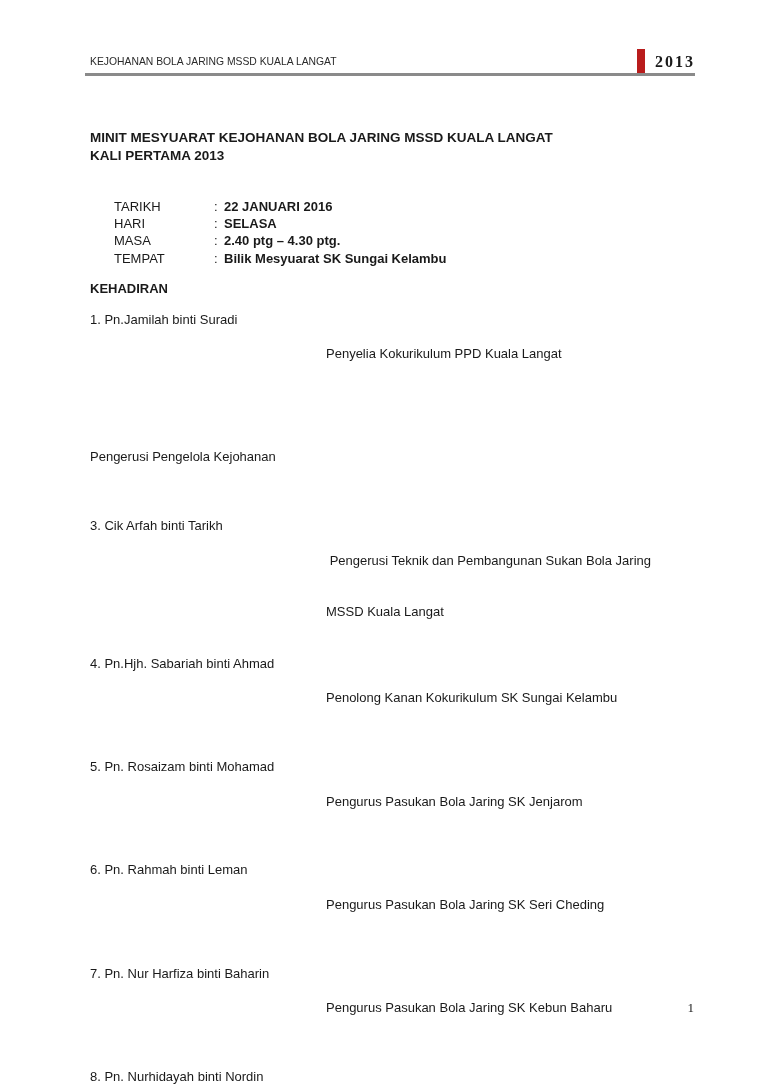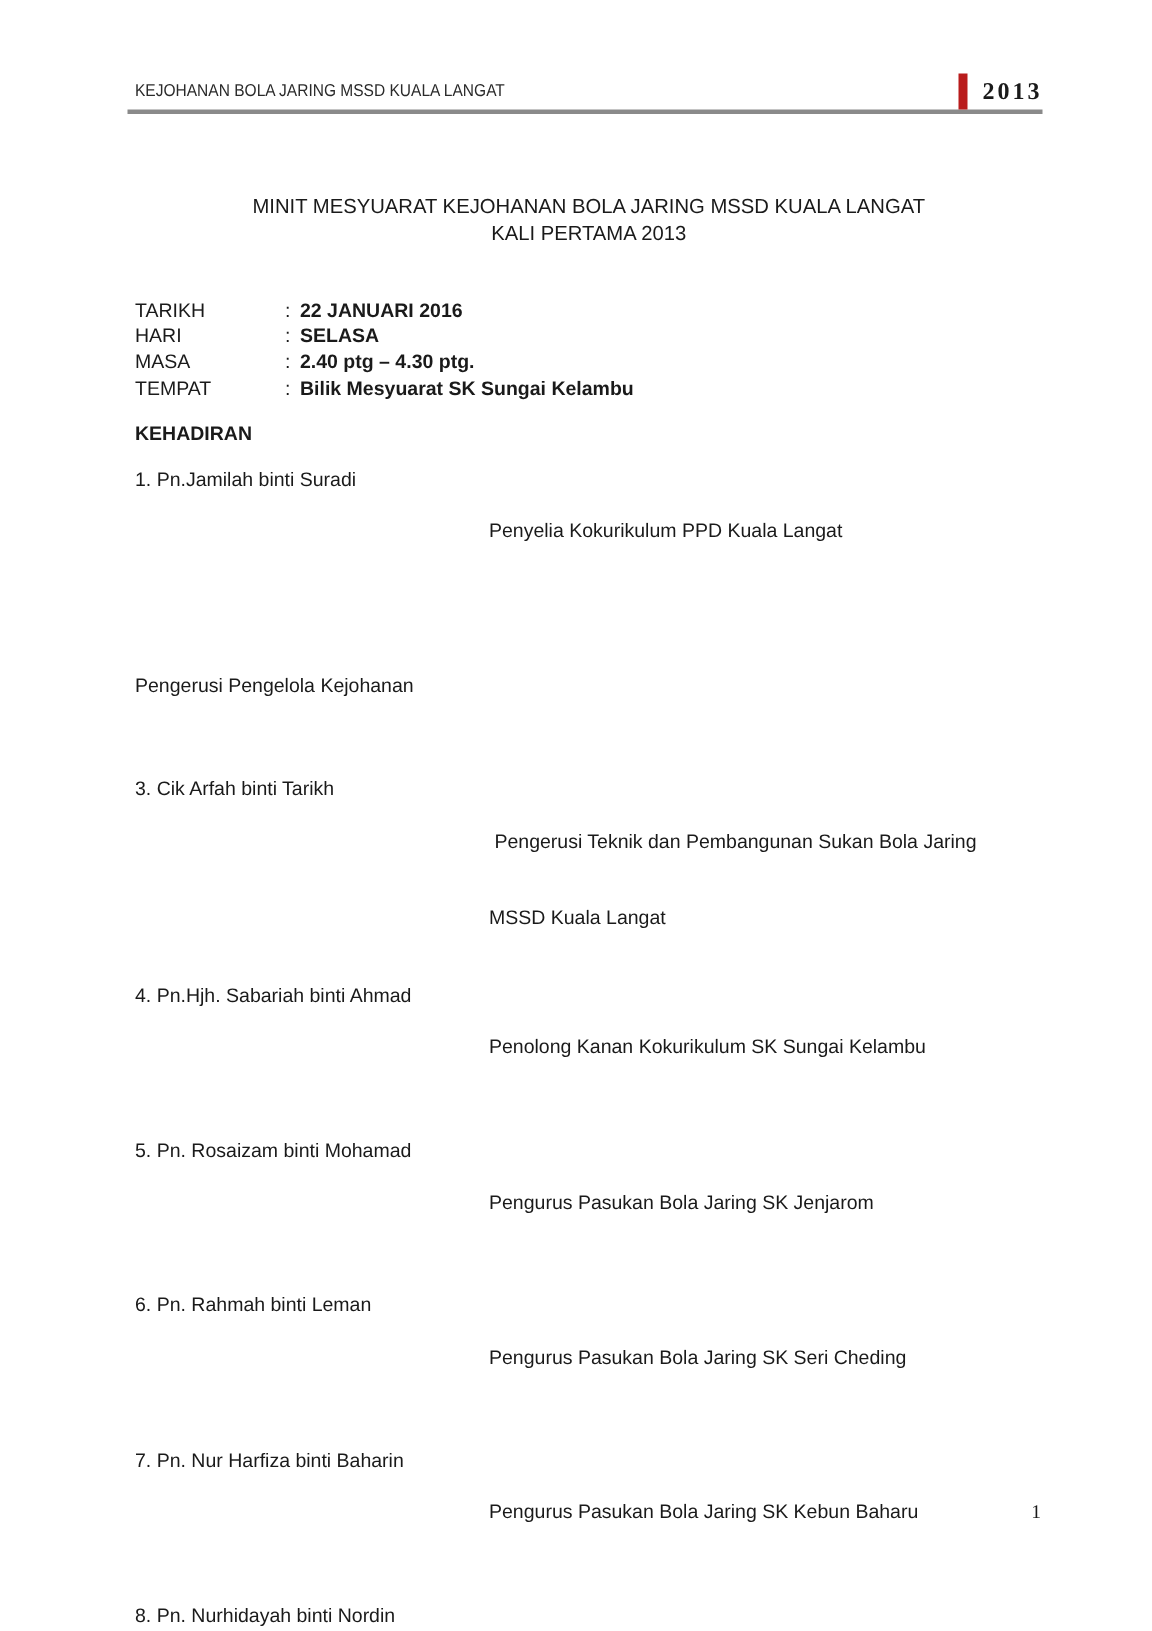--- a/index.html
+++ b/index.html
@@ -28,36 +28,36 @@
     transform: scaleX(0.9);
     transform-origin: left bottom;
     padding-bottom: 6px;
     white-space: nowrap;
   }
   .header-year {
     font-family: "Liberation Serif", serif;
     font-weight: bold;
     font-size: 16px;
     letter-spacing: 2px;
-    border-left: 6px solid #b91c1c;
+    border-left: 8px solid #b91c1c;
     padding: 4px 0 2px 10px;
   }
   .header-rule { height: 3px; background: #8a8a8a; margin-left: -5px; }
   
   .doc-title {
     margin-top: 53px;
-    text-align: center;
-    font-weight: normal;
+    text-align: left;
+    font-weight: bold;
     font-size: 13.5px;
     line-height: 18px;
   }
   
   .meta { margin-top: 33px; }
   .meta-row { display: flex; line-height: 17.2px; }
-  .meta-label { flex: 0 0 100px; }
+  .meta-label { flex: 0 0 100px; margin-left: 24px; }
   .meta-colon { flex: 0 0 10px; }
   .meta-value { font-weight: bold; }
   
   .kehadiran-heading { margin-top: 13px; font-weight: bold; line-height: 17px; }
   .attendees { margin-top: 14px; }
   .att-row { display: flex; line-height: 17.2px; }
   .att-name { flex: 0 0 236px; }
   .att-role { flex: 1; white-space: pre-wrap; }
   
   .page-number {

